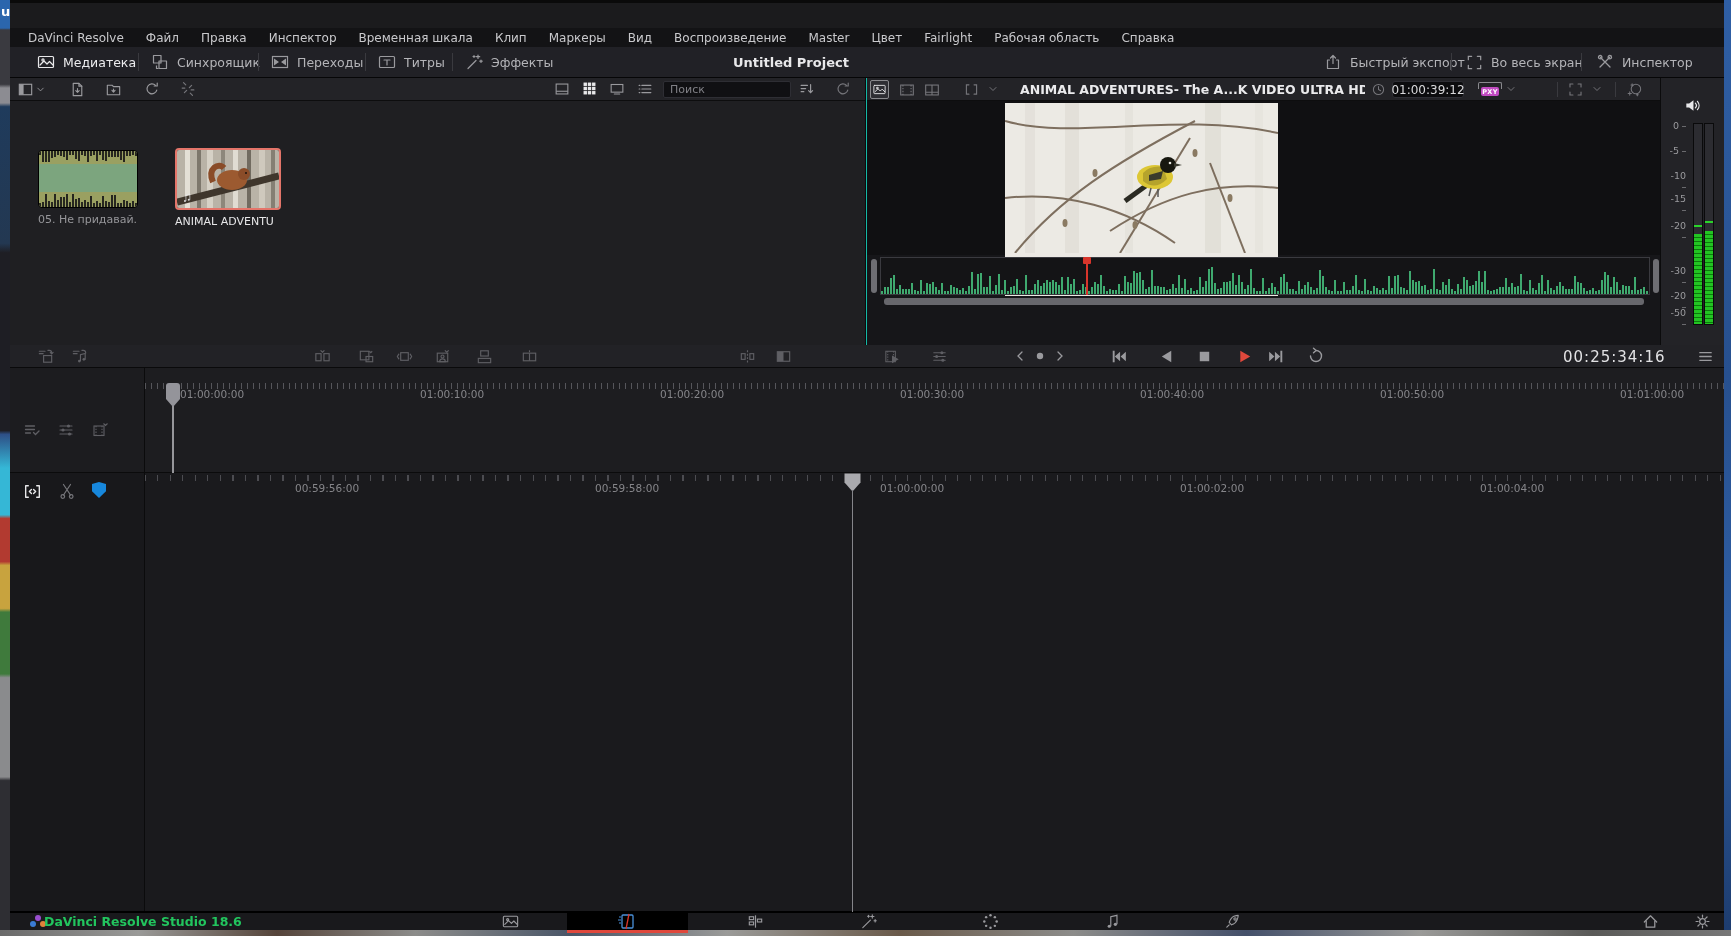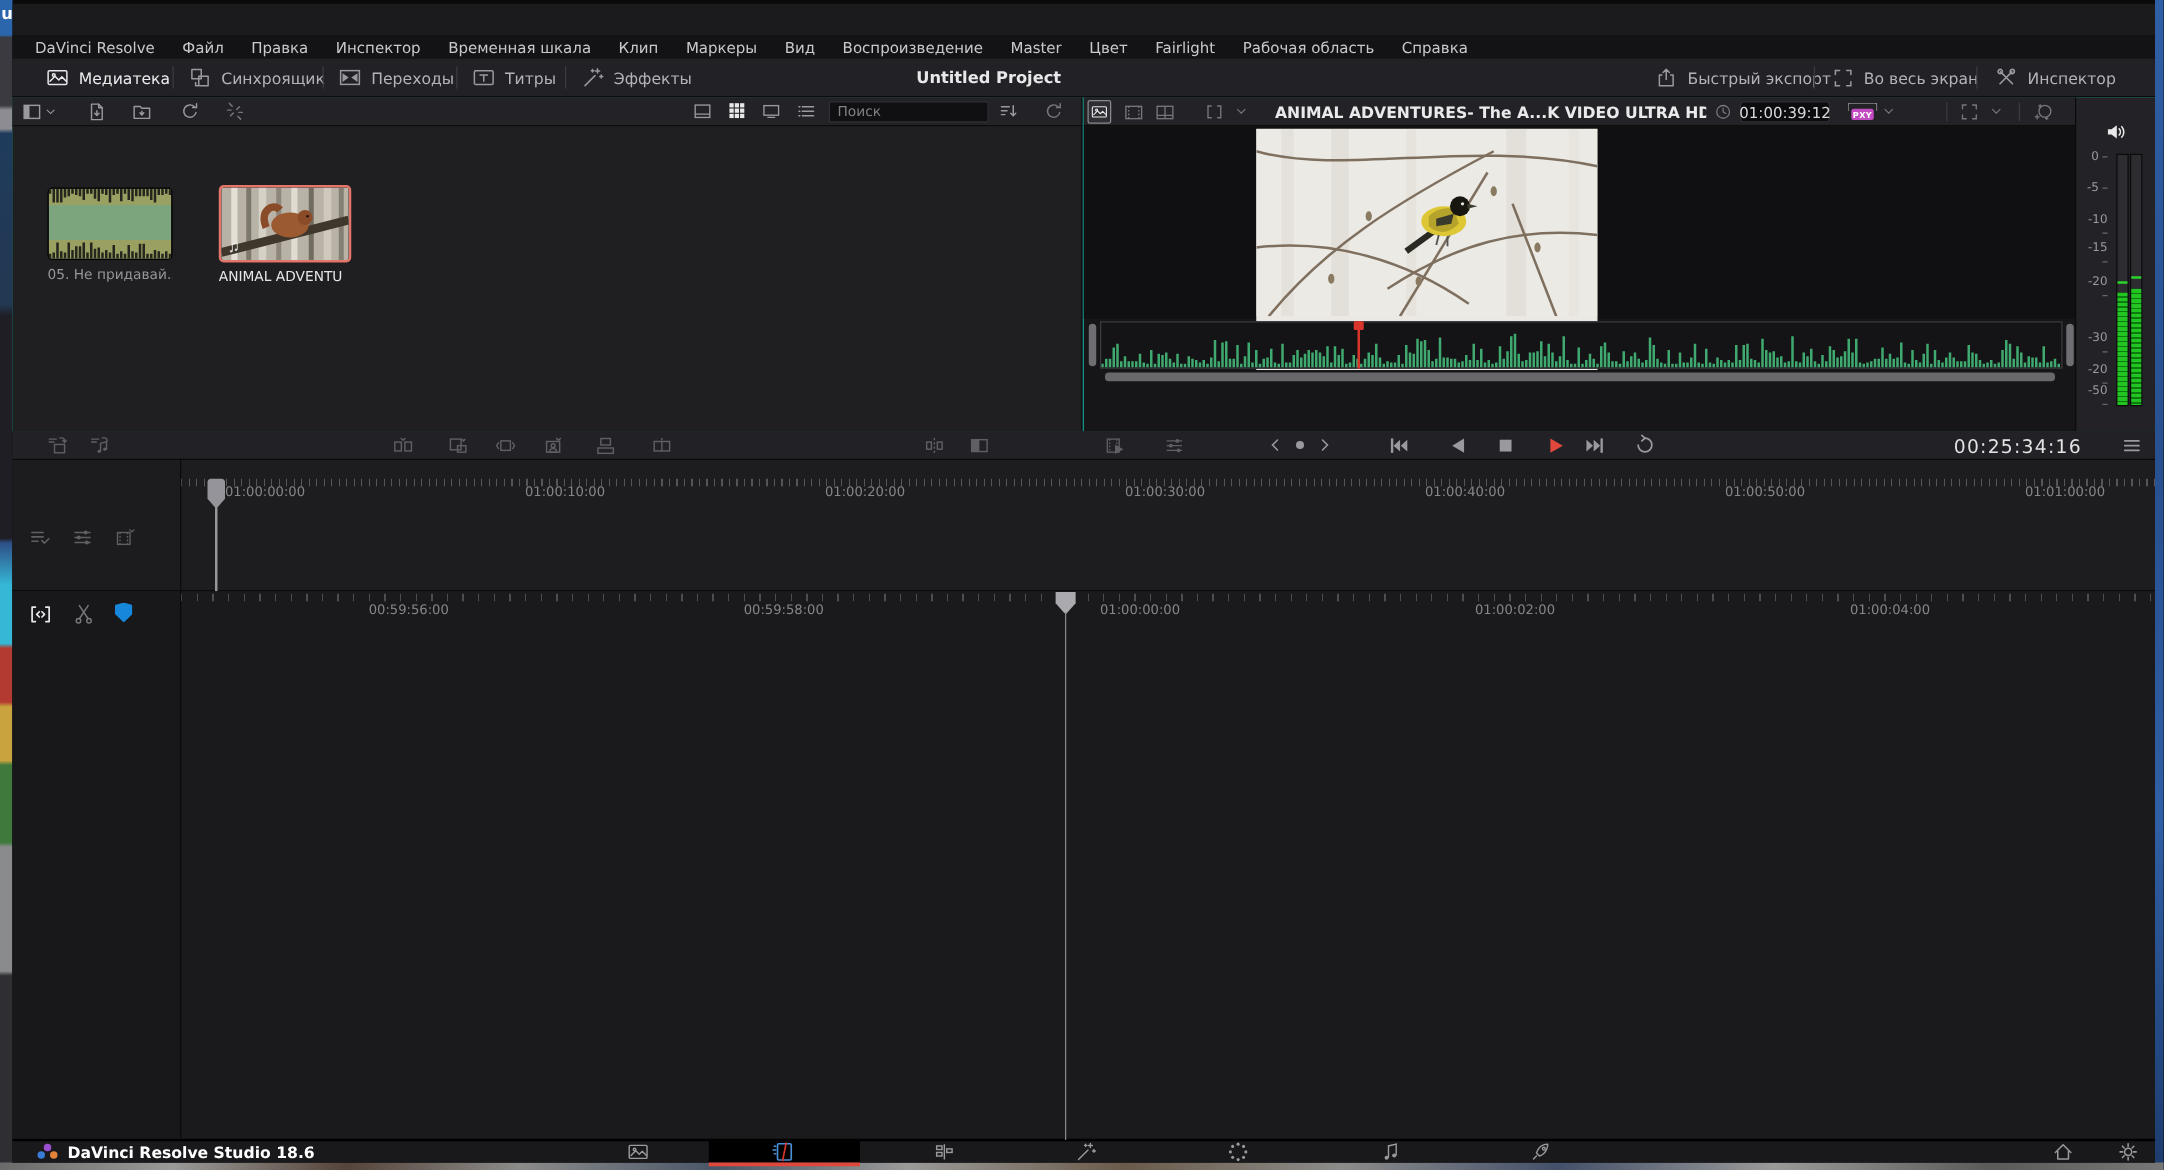--- a/index.html
+++ b/index.html
@@ -89,21 +89,21 @@
 .rlabel{position:absolute;font-size:10.5px;color:#86868a;white-space:nowrap;font-variant-numeric:tabular-nums}
 .ph-line{position:absolute;background:#96969a}
 .shield{width:14px;height:16px;background:#1787dc;clip-path:polygon(50% 0,100% 12%,100% 58%,50% 100%,0 58%,0 12%)}
 
 .statusbar{left:0;top:909px;width:100%;height:18px;background:#19191c;border-top:1px solid #000}
 .sb-logo{position:absolute;left:20px;top:2px;width:18px;height:14px}
 .sb-logo i{position:absolute;width:6px;height:6px;border-radius:50%}
 .sb-logo i:nth-child(1){left:0;top:6px;background:#3a7bd5}
 .sb-logo i:nth-child(2){left:5px;top:0;background:#9a4fd0}
 .sb-logo i:nth-child(3){left:10px;top:6px;background:#e0823a}
-.sb-ver{position:absolute;left:44px;top:1px;font-size:12.5px;font-weight:bold;color:#ffffff}
+.sb-ver{position:absolute;left:34px;top:1px;font-size:12.5px;font-weight:bold;color:#22c55e}
 .page{position:absolute;top:0;width:24px;height:17px;display:flex;align-items:center;justify-content:center}
 .page-active{position:absolute;left:557px;top:0;width:121px;height:17px;background:#000}
 .page-active .red{position:absolute;left:0;bottom:-3px;width:100%;height:3px;background:#e0483c}
 
 svg.ic{display:block;color:#9a9a9e}
 svg.ic.w{color:#e8e8ea}
 svg.ic.dim{color:#5f5f64}
 svg.ic.dim2{color:#76767b}
 .iconbtn{position:absolute;display:flex;align-items:center;justify-content:center}
 .active-frame{border:1px solid #8a8a8e;border-radius:2px;padding:1px;background:#2e2e33}

